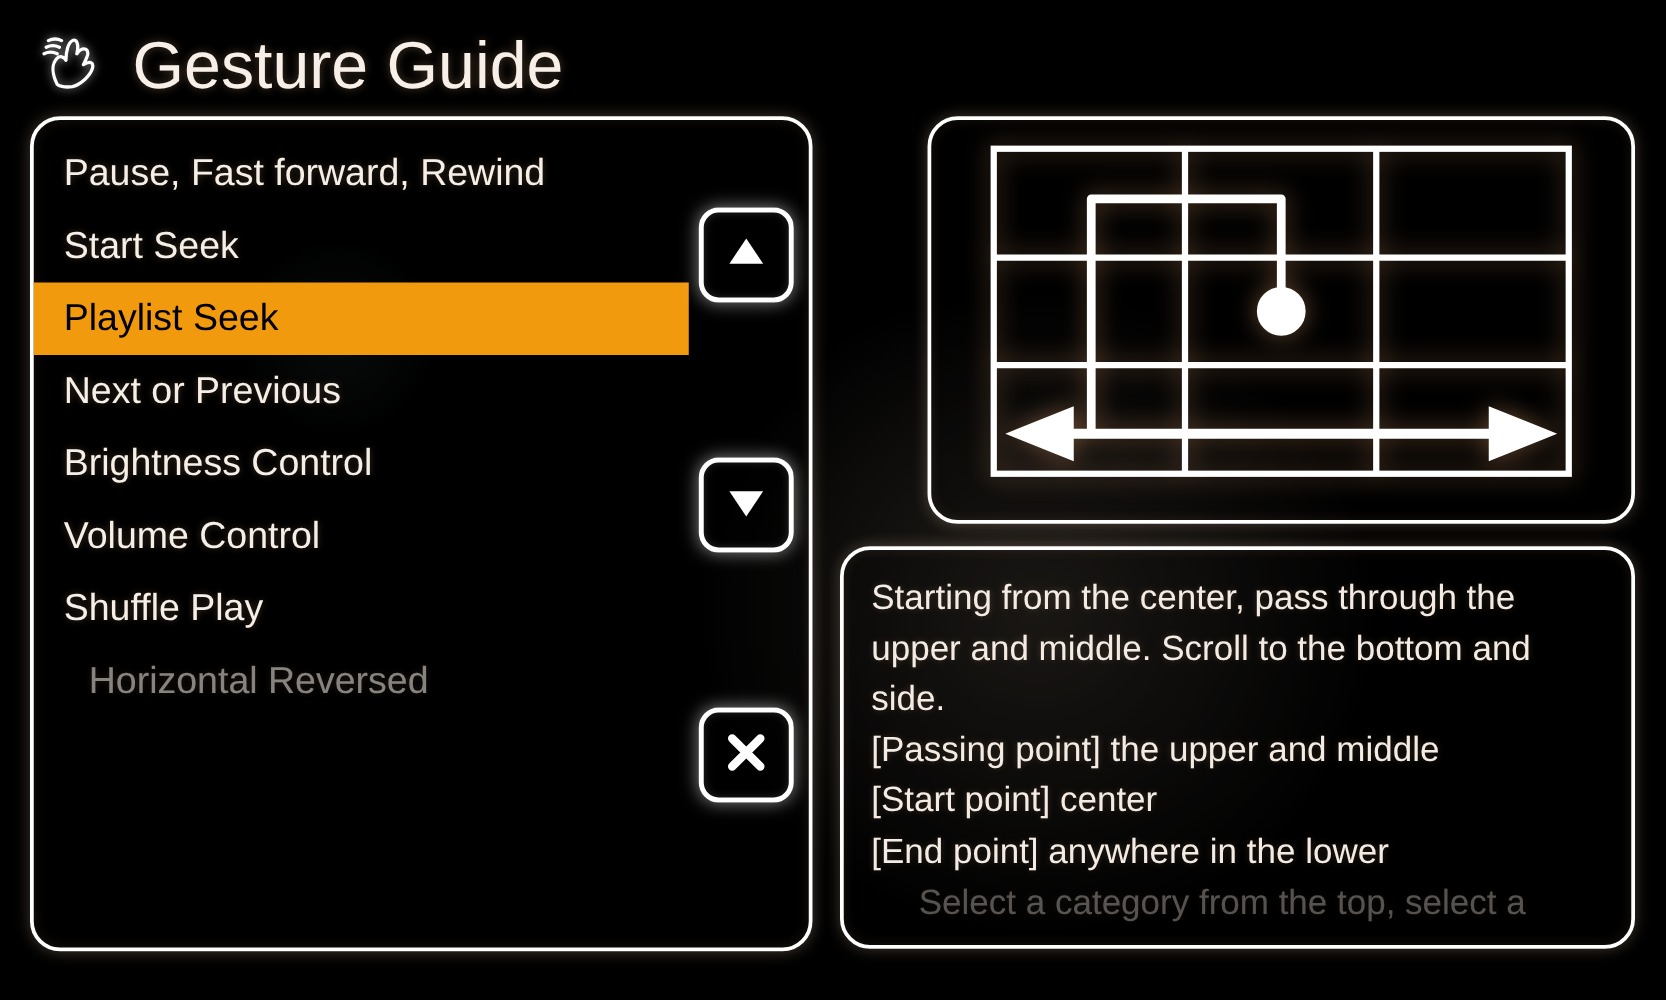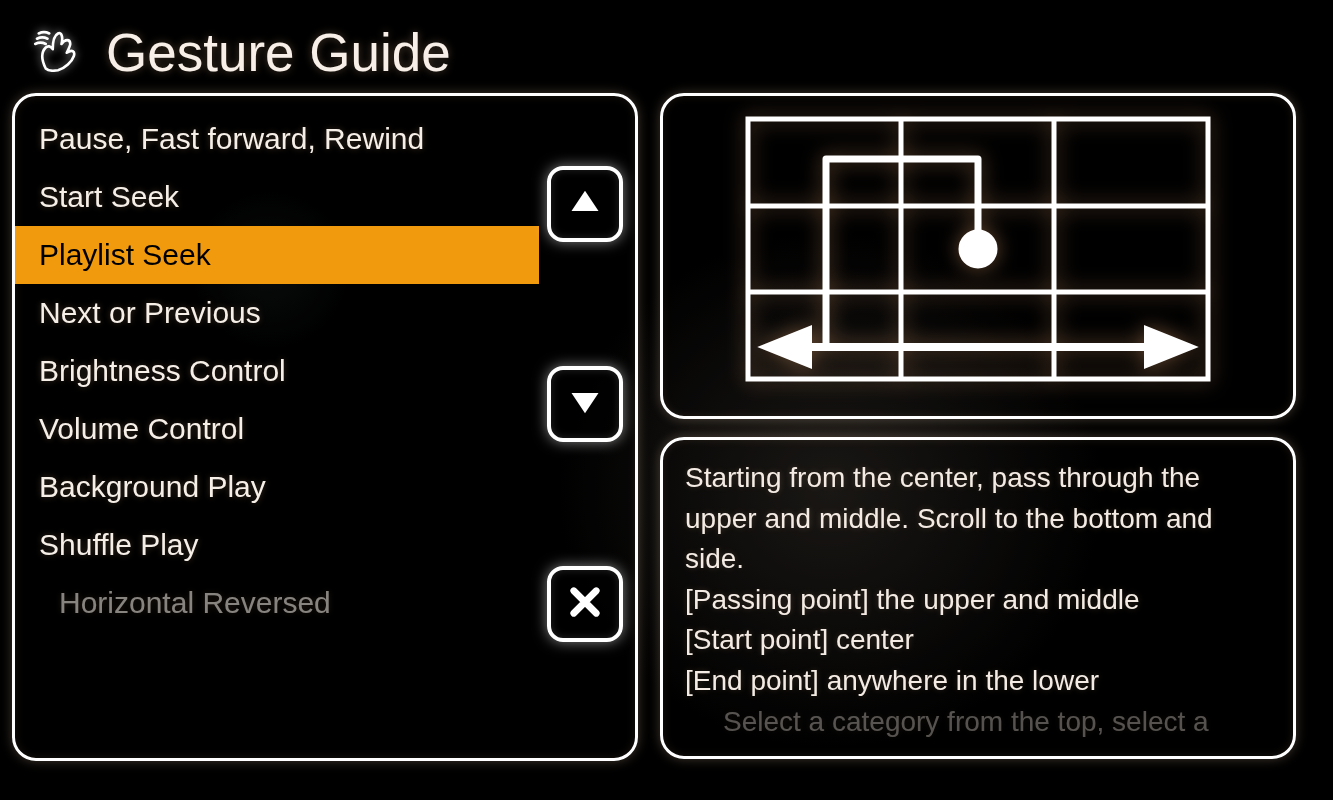--- a/index.html
+++ b/index.html
@@ -28,21 +28,21 @@
   .header-title {
     font-size: 53px;
     font-weight: 400;
     color: #f8f0e8;
     text-shadow: 0 0 8px rgba(255,200,150,0.3);
   }
 
   .content {
     display: flex;
     gap: 22px;
-    padding: 0 12px;
+    padding: 0 24px;
   }
 
   .panel {
     border: 3px solid #fff;
     border-radius: 24px;
     box-shadow: 0 0 12px rgba(255,220,180,0.25), inset 0 0 10px rgba(255,200,150,0.1);
     background: rgba(0,0,0,0.25);
     position: relative;
   }
 
@@ -95,20 +95,21 @@
     cursor: pointer;
     box-shadow: 0 0 14px rgba(255,255,255,0.5), inset 0 0 8px rgba(255,255,255,0.15);
   }
   .ctrl-btn svg { width: 36px; height: 36px; fill: #fff; }
 
   .right-col {
     display: flex;
     flex-direction: column;
     gap: 18px;
     width: 636px;
+    align-items: flex-end;
   }
 
   .diagram-panel {
     height: 326px;
     display: flex;
     align-items: center;
     justify-content: center;
     padding: 10px;
   }
   .diagram-panel svg {
@@ -144,21 +145,20 @@
 
 <div class="content">
   <div class="panel left-panel">
     <div class="gesture-list">
       <div class="gesture-item">Pause, Fast forward, Rewind</div>
       <div class="gesture-item">Start Seek</div>
       <div class="gesture-item selected">Playlist Seek</div>
       <div class="gesture-item">Next or Previous</div>
       <div class="gesture-item">Brightness Control</div>
       <div class="gesture-item">Volume Control</div>
-      <div class="gesture-item">Background Play</div>
       <div class="gesture-item">Shuffle Play</div>
       <div class="gesture-item">Horizontal Reversed</div>
     </div>
     <div class="scroll-controls">
       <div class="ctrl-btn">
         <span>
           <svg viewBox="0 0 32 32">
               <polygon points="16,6 28,24 4,24"></polygon>
             </svg>
         </span>

